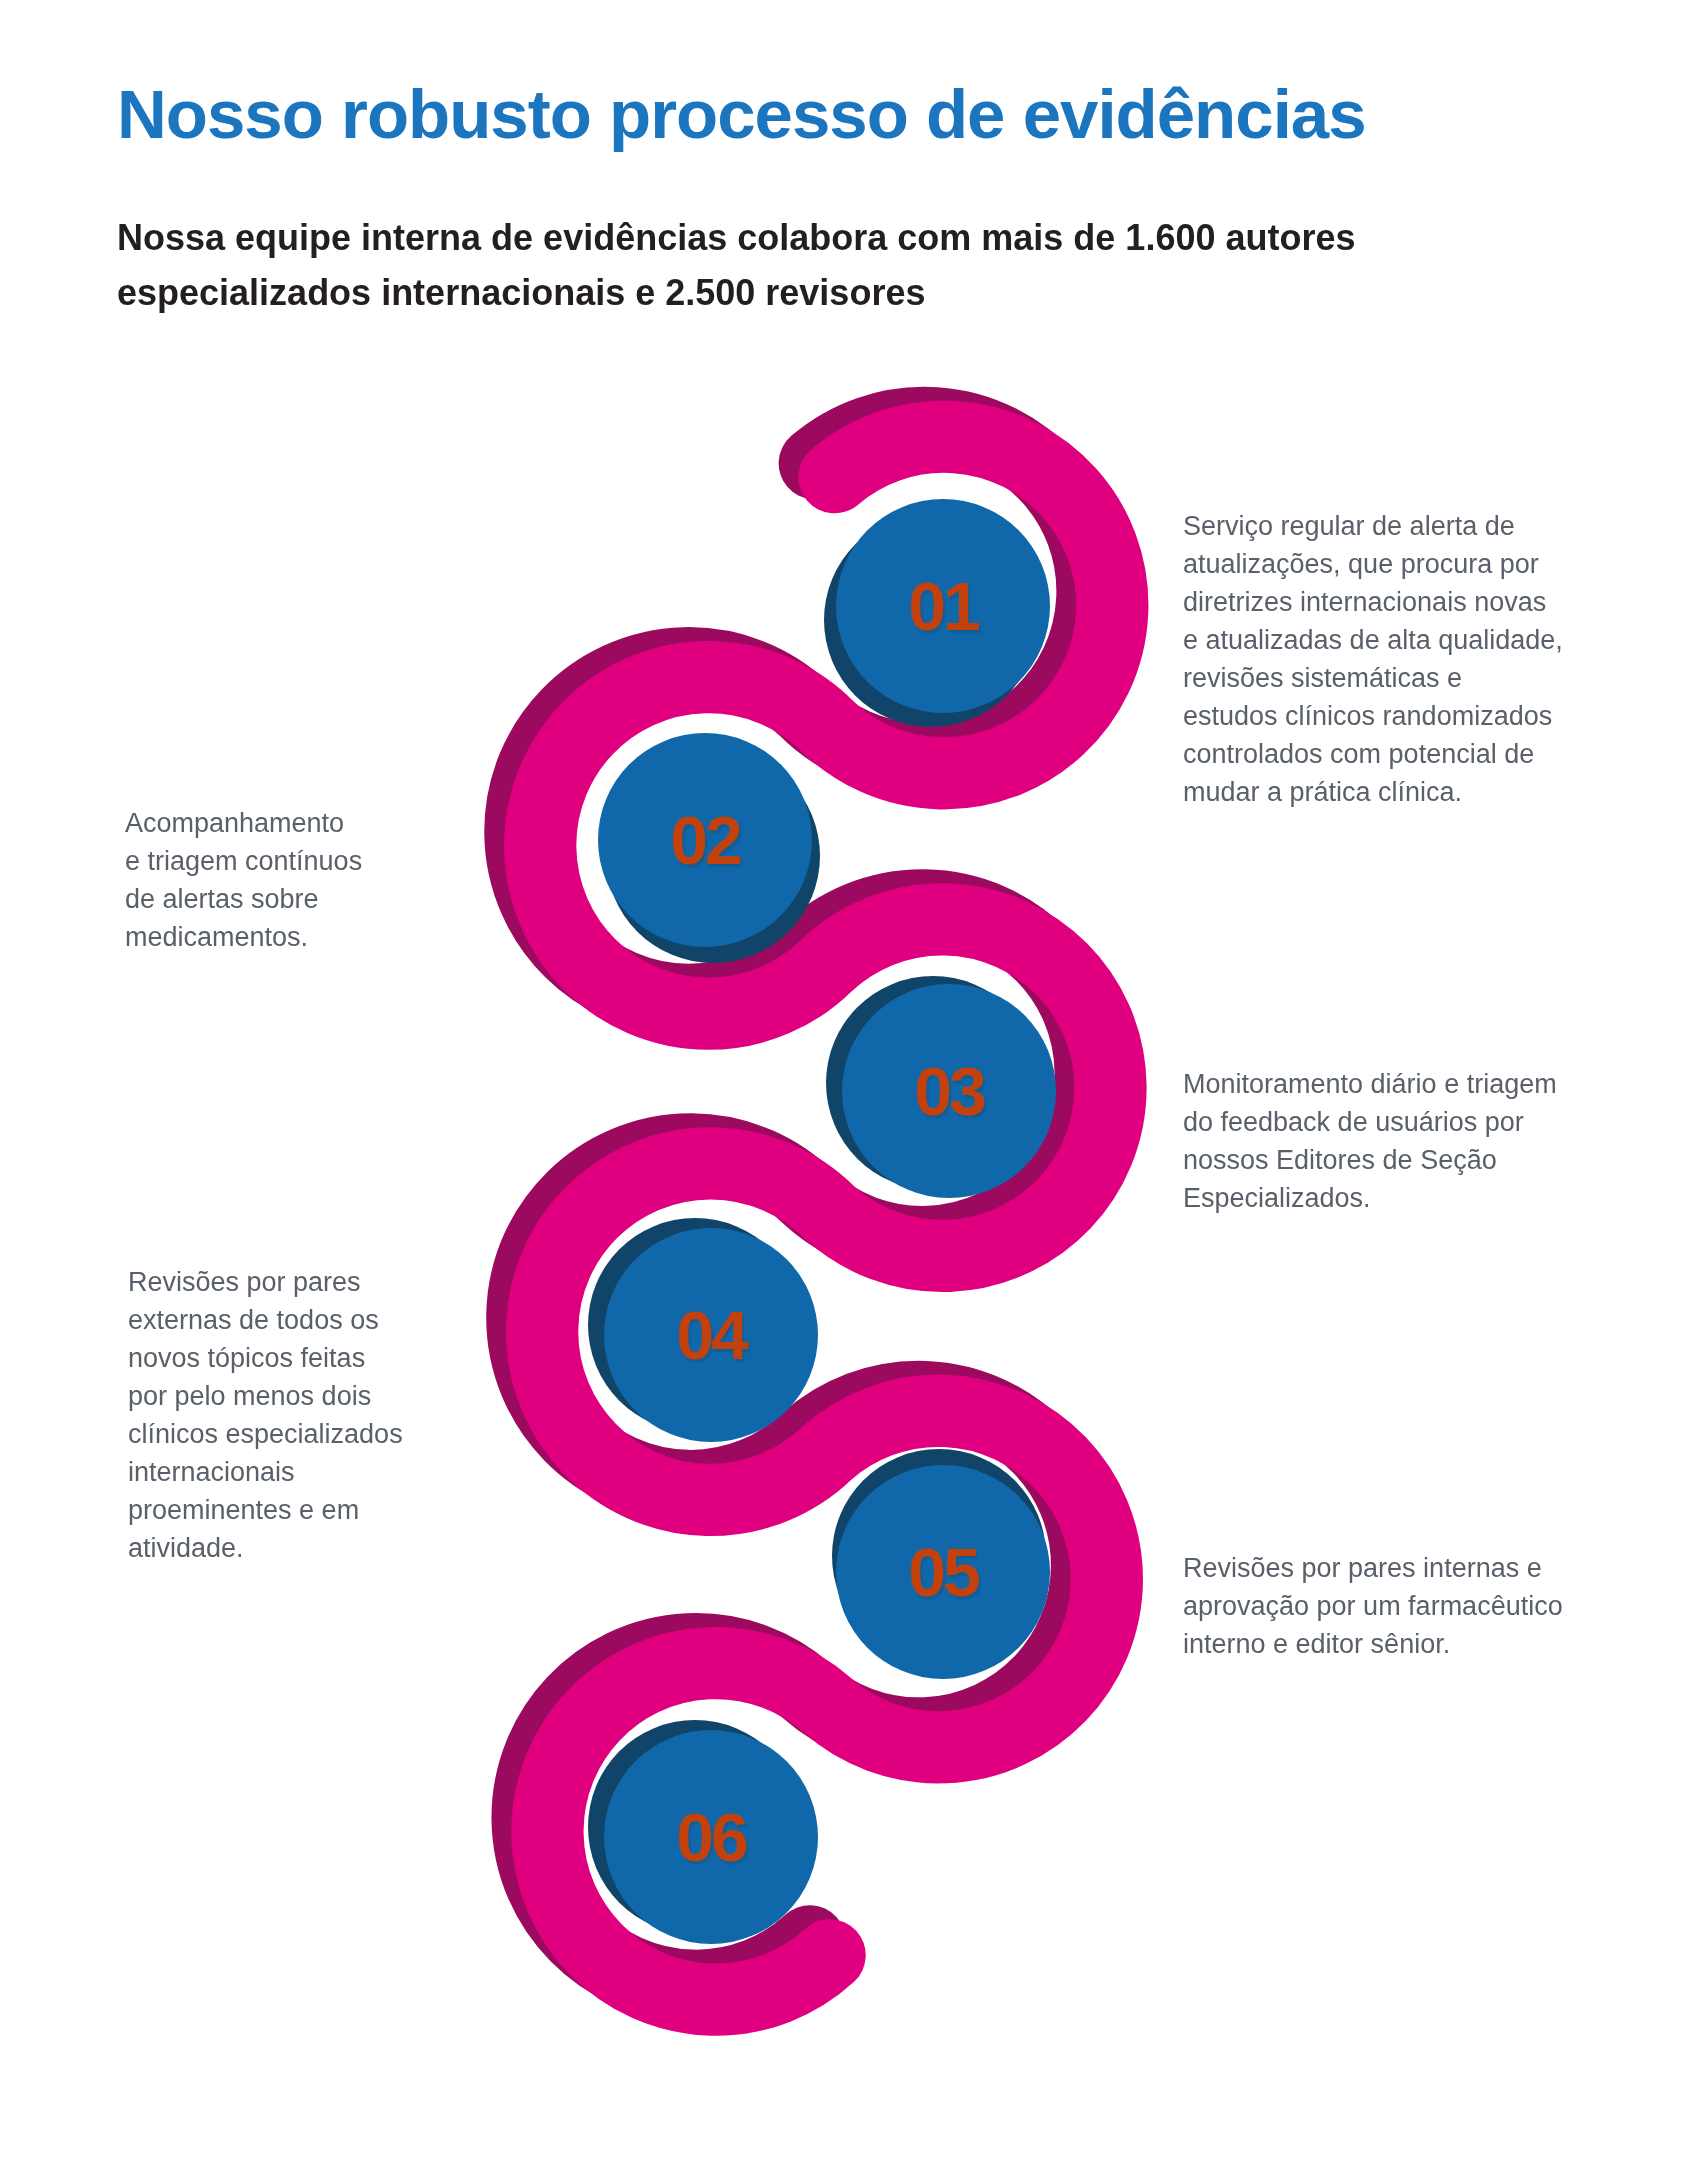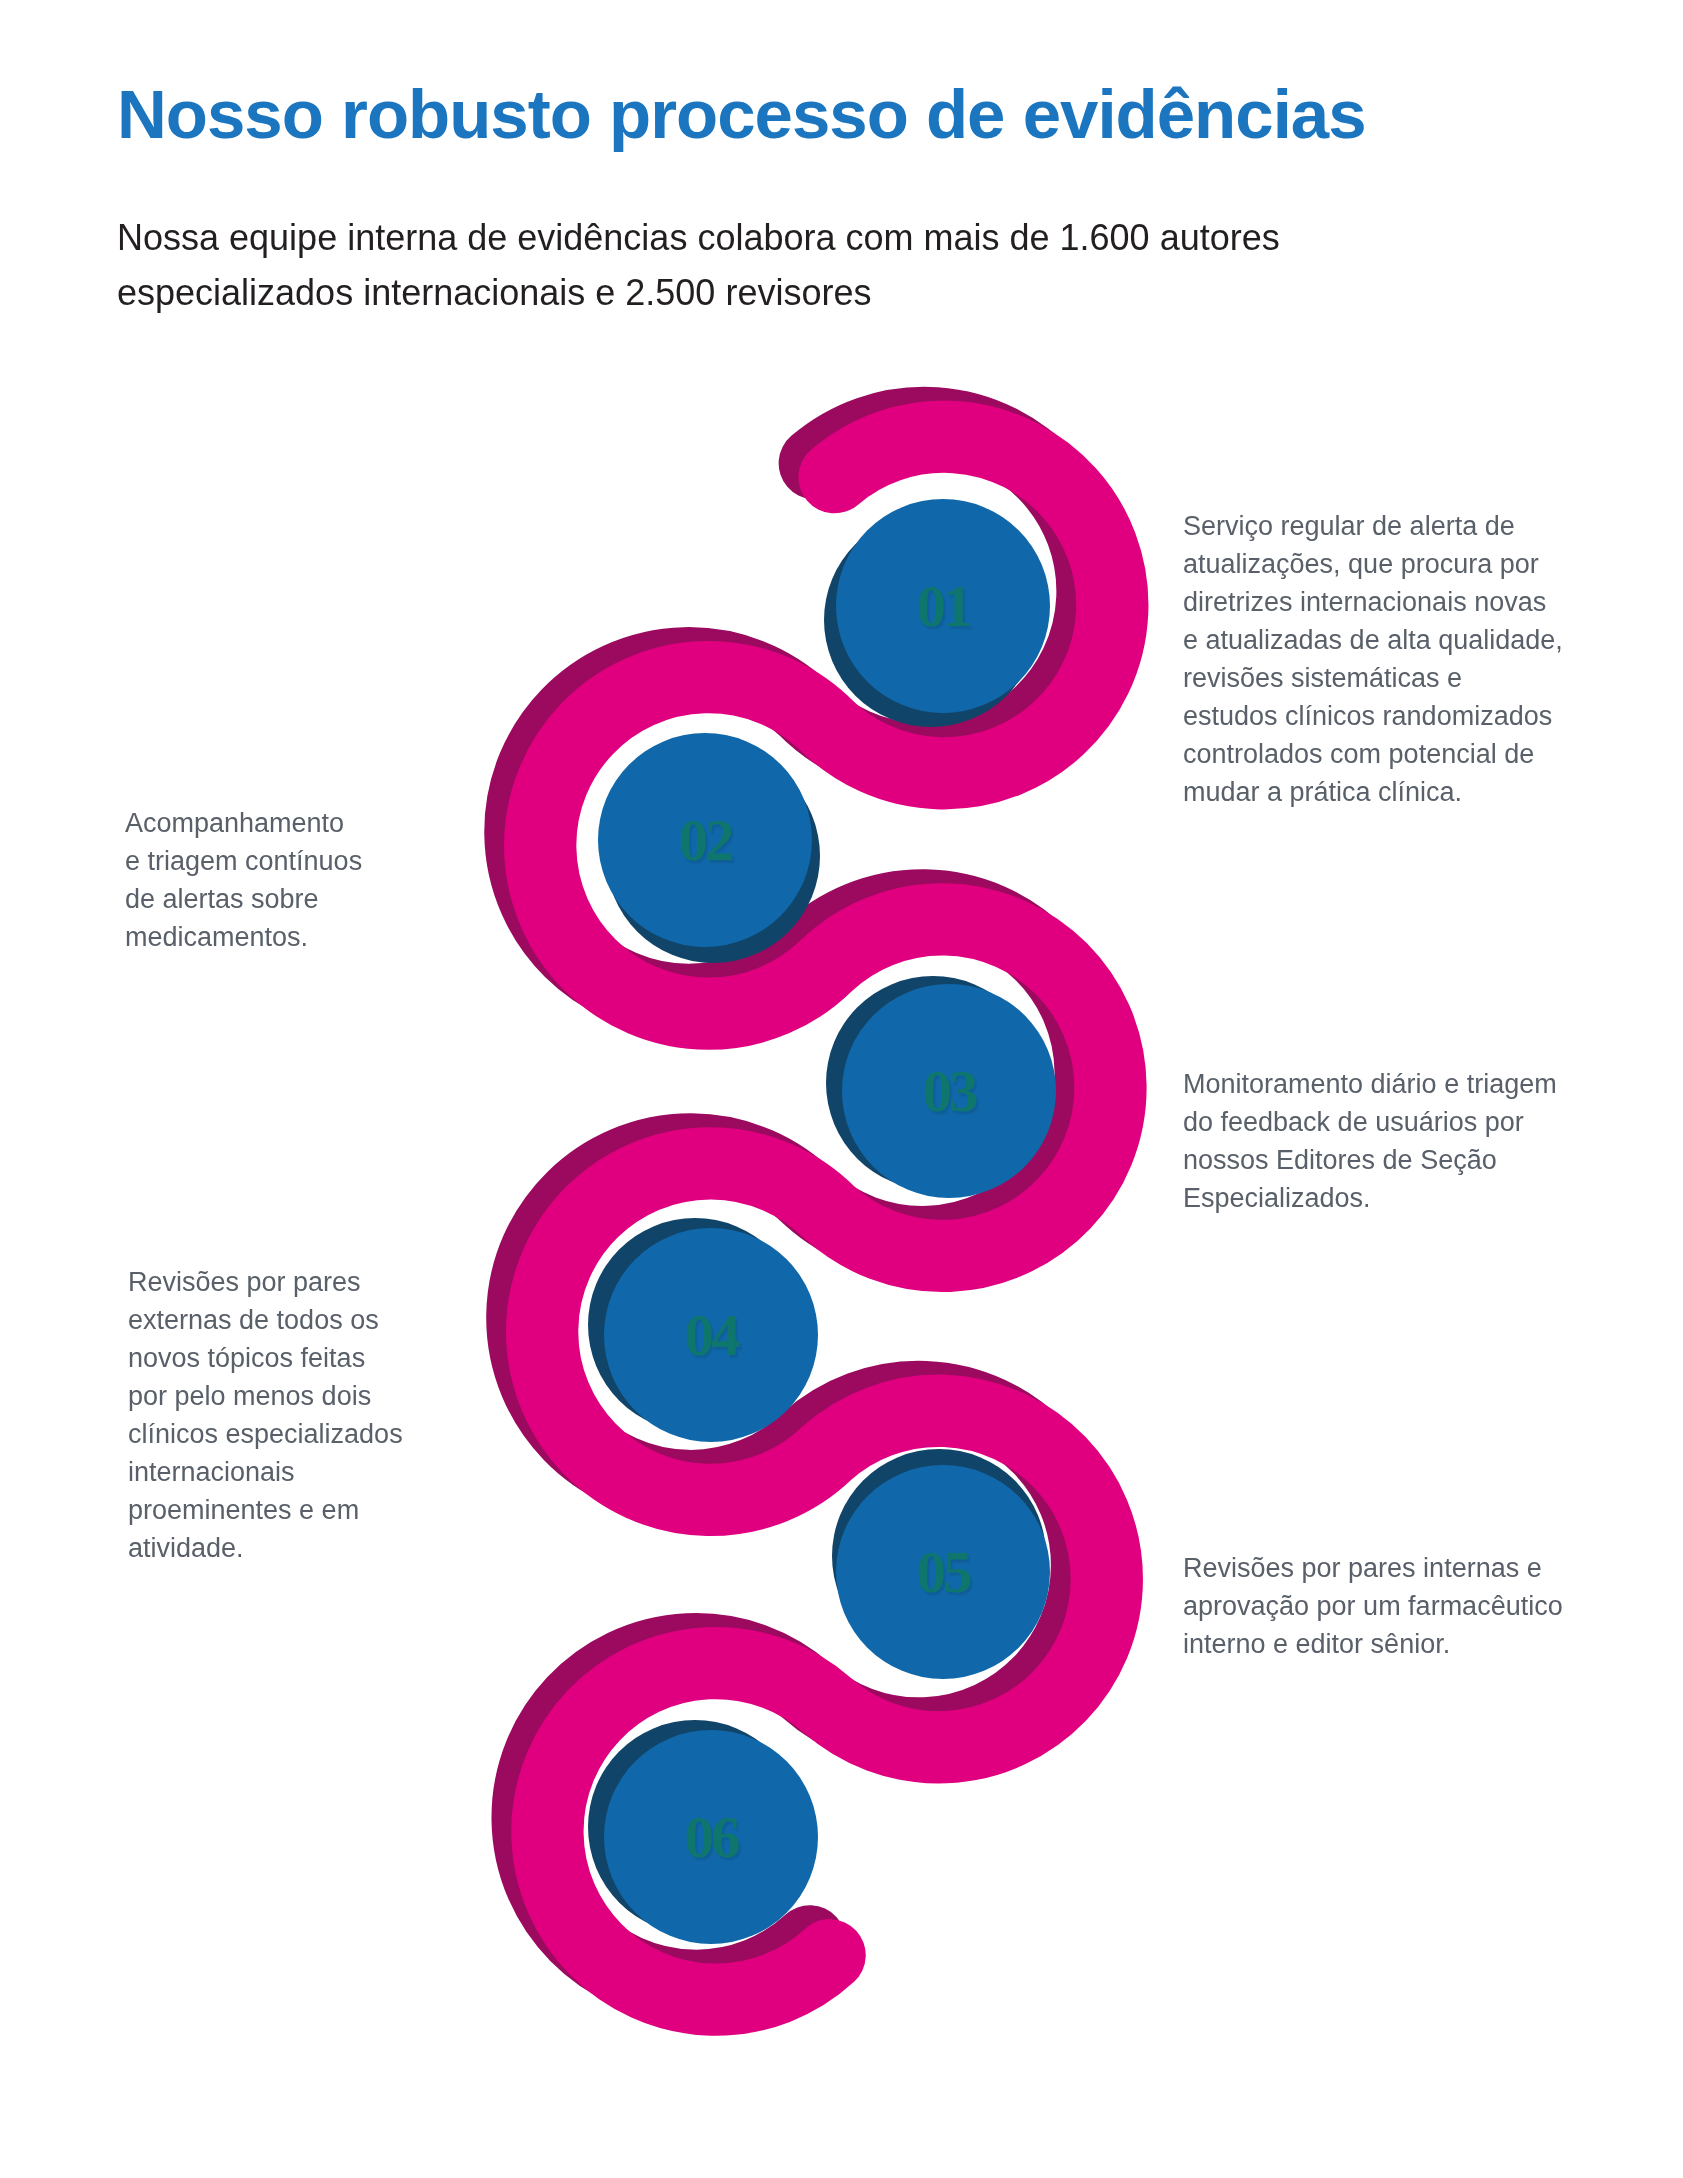--- a/index.html
+++ b/index.html
@@ -7,40 +7,40 @@
     position:relative;width:1683px;height:2178px;background:#ffffff;
     overflow:hidden;font-family:"Liberation Sans",sans-serif;
   }
   .page-title{
     position:absolute;left:117px;top:75px;margin:0;
     font-size:69px;font-weight:bold;color:#1B76BF;letter-spacing:-1px;
     white-space:nowrap;
   }
   .page-subtitle{
     position:absolute;left:117px;top:210px;margin:0;
-    font-size:36px;font-weight:normal;color:#231F20;line-height:55px;
+    font-size:36px;font-weight:bold;color:#231F20;line-height:55px;
     white-space:pre-line;
   }
   .ribbon-svg{position:absolute;left:0;top:0;width:1683px;height:2178px;}
   .ribbon-shadow{fill:none;stroke:#9B0A5F;stroke-width:73;stroke-linecap:round;}
   .ribbon-main{fill:none;stroke:#E0007F;stroke-width:73;stroke-linecap:round;}
   .step-circle{position:absolute;width:214px;height:214px;}
   .step-circle::before{
     content:"";position:absolute;inset:0;border-radius:50%;
     background:#114469;transform:translate(var(--sx),var(--sy));
   }
   .step-circle::after{
     content:"";position:absolute;inset:0;border-radius:50%;
     background:#1068AA;z-index:1;
   }
   .step-number{
     position:absolute;inset:0;z-index:2;
     display:flex;align-items:center;justify-content:center;
-    font-family:Liberation Serif, serif;font-weight:bold;
-    font-size:59px;color:#0f766e;letter-spacing:-3px;
+    font-family:Liberation Sans, sans-serif;font-weight:bold;
+    font-size:68px;color:#c2410c;letter-spacing:-3px;
     text-shadow:2px 3px 2px rgba(0,0,0,0.10);
   }
   .step-text{
     position:absolute;margin:12px;
     font-size:27px;line-height:38px;color:#596069;
     white-space:pre-line;
   }
 </style>
 </head>
 <body>

